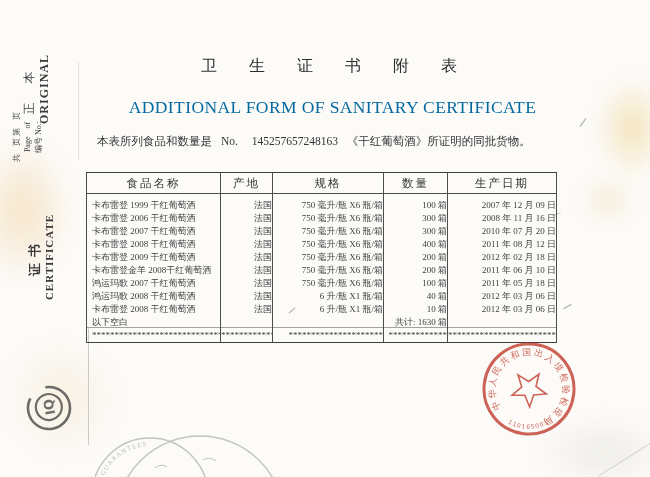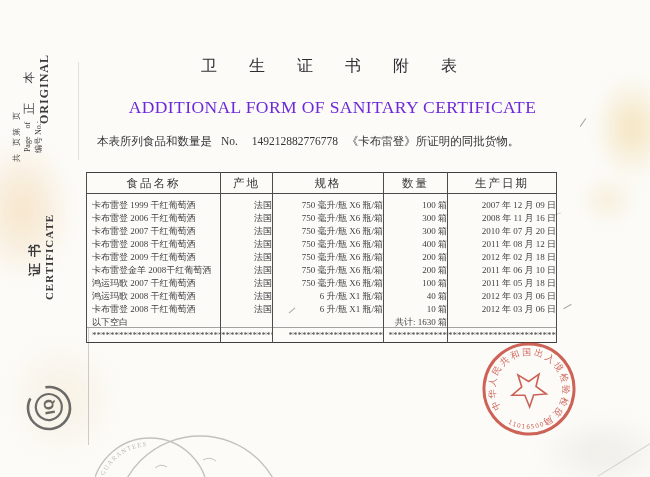--- a/index.html
+++ b/index.html
@@ -19,21 +19,21 @@
   .stain5{left:535px;top:415px;width:135px;height:75px;background:radial-gradient(closest-side,rgba(205,200,188,.28),rgba(205,200,188,0));}
   .vline{position:absolute;width:1px;background:#000;}
   .stray{position:absolute;height:1px;background:rgba(70,70,70,.45);}
   
   .title-cn{
     left:86px;top:56px;width:500px;text-align:center;
     font-size:16px;letter-spacing:14px;color:#2e2e30;font-weight:500;
   }
   .title-en{
     left:60px;top:97px;width:545px;text-align:center;
-    font-size:17.5px;letter-spacing:.4px;color:#6d28d9;font-weight:500;
+    font-size:17.5px;letter-spacing:.4px;color:#0369a1;font-weight:500;
   }
   .intro{
     left:97px;top:134px;font-size:11.5px;color:#333336;white-space:nowrap;
   }
   .intro .gap-s{margin-left:6px;}
   .intro .gap-m{margin-left:11px;}
   
   .goods-table{
     position:absolute;left:86px;top:172px;width:470px;
     border-collapse:collapse;table-layout:fixed;
@@ -79,22 +79,22 @@
 <div class="stray" style="left:288px;top:310px;width:8px;transform:rotate(-40deg);"></div>
 <div class="stray" style="left:551px;top:214px;width:10px;transform:rotate(-18deg);opacity:.5;"></div>
 <div class="crease" style="left:592px;top:456px;width:75px;transform:rotate(-32deg);"></div>
 
 <div class="abs title-cn">卫 生 证 书 附 表</div>
 <div class="abs title-en">ADDITIONAL FORM OF SANITARY CERTIFICATE</div>
 
 <div class="abs intro">
   <span>本表所列食品和数量是</span>
   <span class="gap-s">No.</span>
-  <span class="gap-m">149212882776778</span>
-  <span class="gap-s">《卡布雷登》所证明的同批货物。</span>
+  <span class="gap-m">145257657248163</span>
+  <span class="gap-s">《干红葡萄酒》所证明的同批货物。</span>
 </div>
 
 <div class="rot sb-original">
   <div class="cn">正  本</div>
   <div class="en">ORIGINAL</div>
 </div>
 <div class="rot sb-pages">
   <div>共　页 第　页</div>
   <div>Page　of</div>
   <div>编号 No.:</div>

